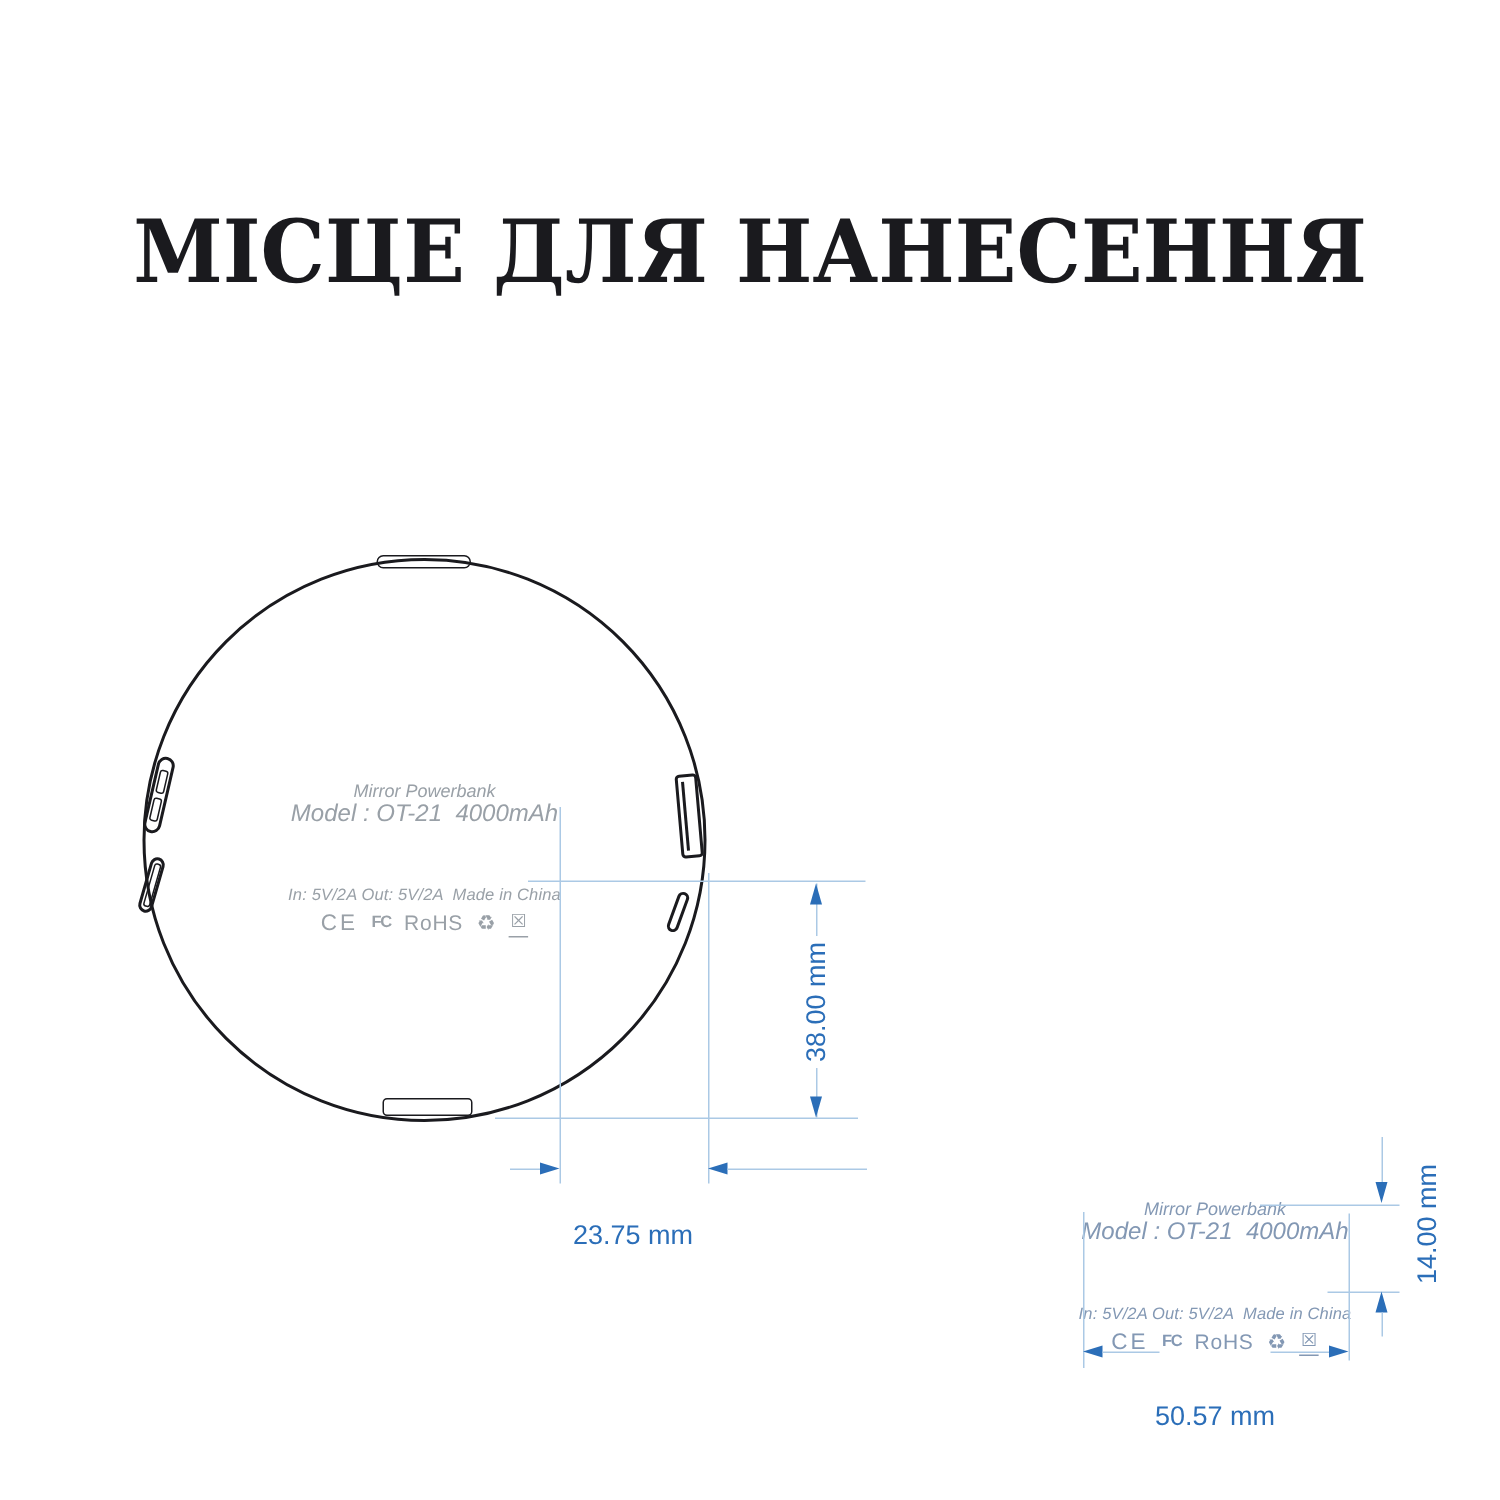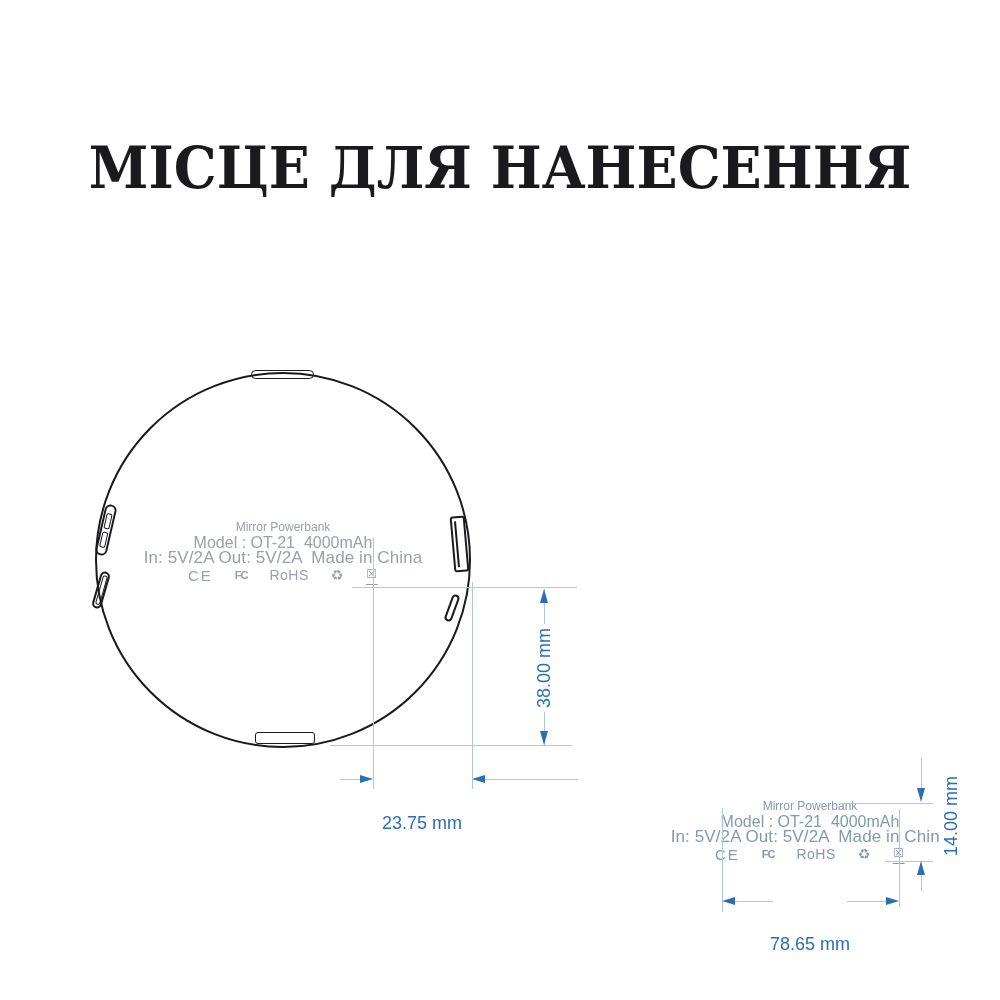--- a/index.html
+++ b/index.html
@@ -35,27 +35,27 @@
   .slot-left-lower{left:96px;top:571px;width:10px;height:38px;border-radius:5px;transform:rotate(16deg);
     display:flex;align-items:center;justify-content:center;}
   .slot-left-lower .hole{width:3px;height:28px;border:1px solid var(--ink);border-radius:2px;}
   .slot-right-upper{left:452px;top:516px;width:15px;height:56px;border-radius:3px;transform:rotate(-5deg);}
   .slot-right-upper .inner-line{position:absolute;left:2px;top:3px;bottom:3px;width:1.5px;background:var(--ink);}
   .slot-right-lower{left:448px;top:594px;width:8px;height:28px;border-radius:4px;transform:rotate(20deg);}
   
   .label-block{
     position:absolute;text-align:center;transform:translateX(-50%);
   }
-  .label-block .lbl-line{white-space:pre;}
+  .label-block .lbl-line{white-space:pre;font-style:italic;}
   .lbl-gray{color:var(--label-gray);}
   .lbl-blue{color:var(--label-blue-gray);}
   .lbl-name{font-size:12px;line-height:15px;}
   .lbl-model{font-size:16px;line-height:15px;}
-  .lbl-power{font-size:17px;line-height:15px;letter-spacing:0.1px;}
-  .cert-row{display:flex;align-items:center;justify-content:center;gap:22px;
+  .lbl-power{font-size:11px;line-height:15px;letter-spacing:0.1px;margin-top:40px;}
+  .cert-row{display:flex;align-items:center;justify-content:center;gap:9px;
     font-size:14px;line-height:17px;margin-top:1px;}
   .cert-ce{font-size:15px;letter-spacing:2px;font-weight:400;}
   .cert-fcc{font-size:11px;font-weight:700;letter-spacing:-1px;}
   .cert-rohs{font-size:14px;letter-spacing:0.5px;}
   .cert-recycle{font-size:14px;}
   .cert-weee{font-size:12px;border-bottom:1px solid currentColor;padding:0 1px 1px 1px;}
   
   .hline{position:absolute;height:1px;background:var(--pale-blue);}
   .vline{position:absolute;width:1px;background:var(--pale-blue);}
   .arr{position:absolute;width:0;height:0;}
@@ -138,15 +138,15 @@
 <div class="hline" style="left:885px;top:861px;width:48px;"></div>
 
 <div class="vline" style="left:921px;top:758px;height:37px;"></div>
 <div class="arr arr-down" style="left:917px;top:788px;"></div>
 <div class="arr arr-up" style="left:917px;top:861px;"></div>
 <div class="vline" style="left:921px;top:875px;height:16px;"></div>
 <div class="dim-text vert" style="left:951px;top:816px;">14.00 mm</div>
 
 <div class="arr arr-left" style="left:722px;top:897px;"></div>
 <div class="hline" style="left:735px;top:901px;width:38px;"></div>
-<div class="dim-text horiz" style="left:810px;top:900px;">78.65 mm</div>
+<div class="dim-text horiz" style="left:810px;top:900px;">50.57 mm</div>
 <div class="hline" style="left:847px;top:901px;width:39px;"></div>
 <div class="arr arr-right" style="left:886px;top:897px;"></div>
 
 </body></html>

